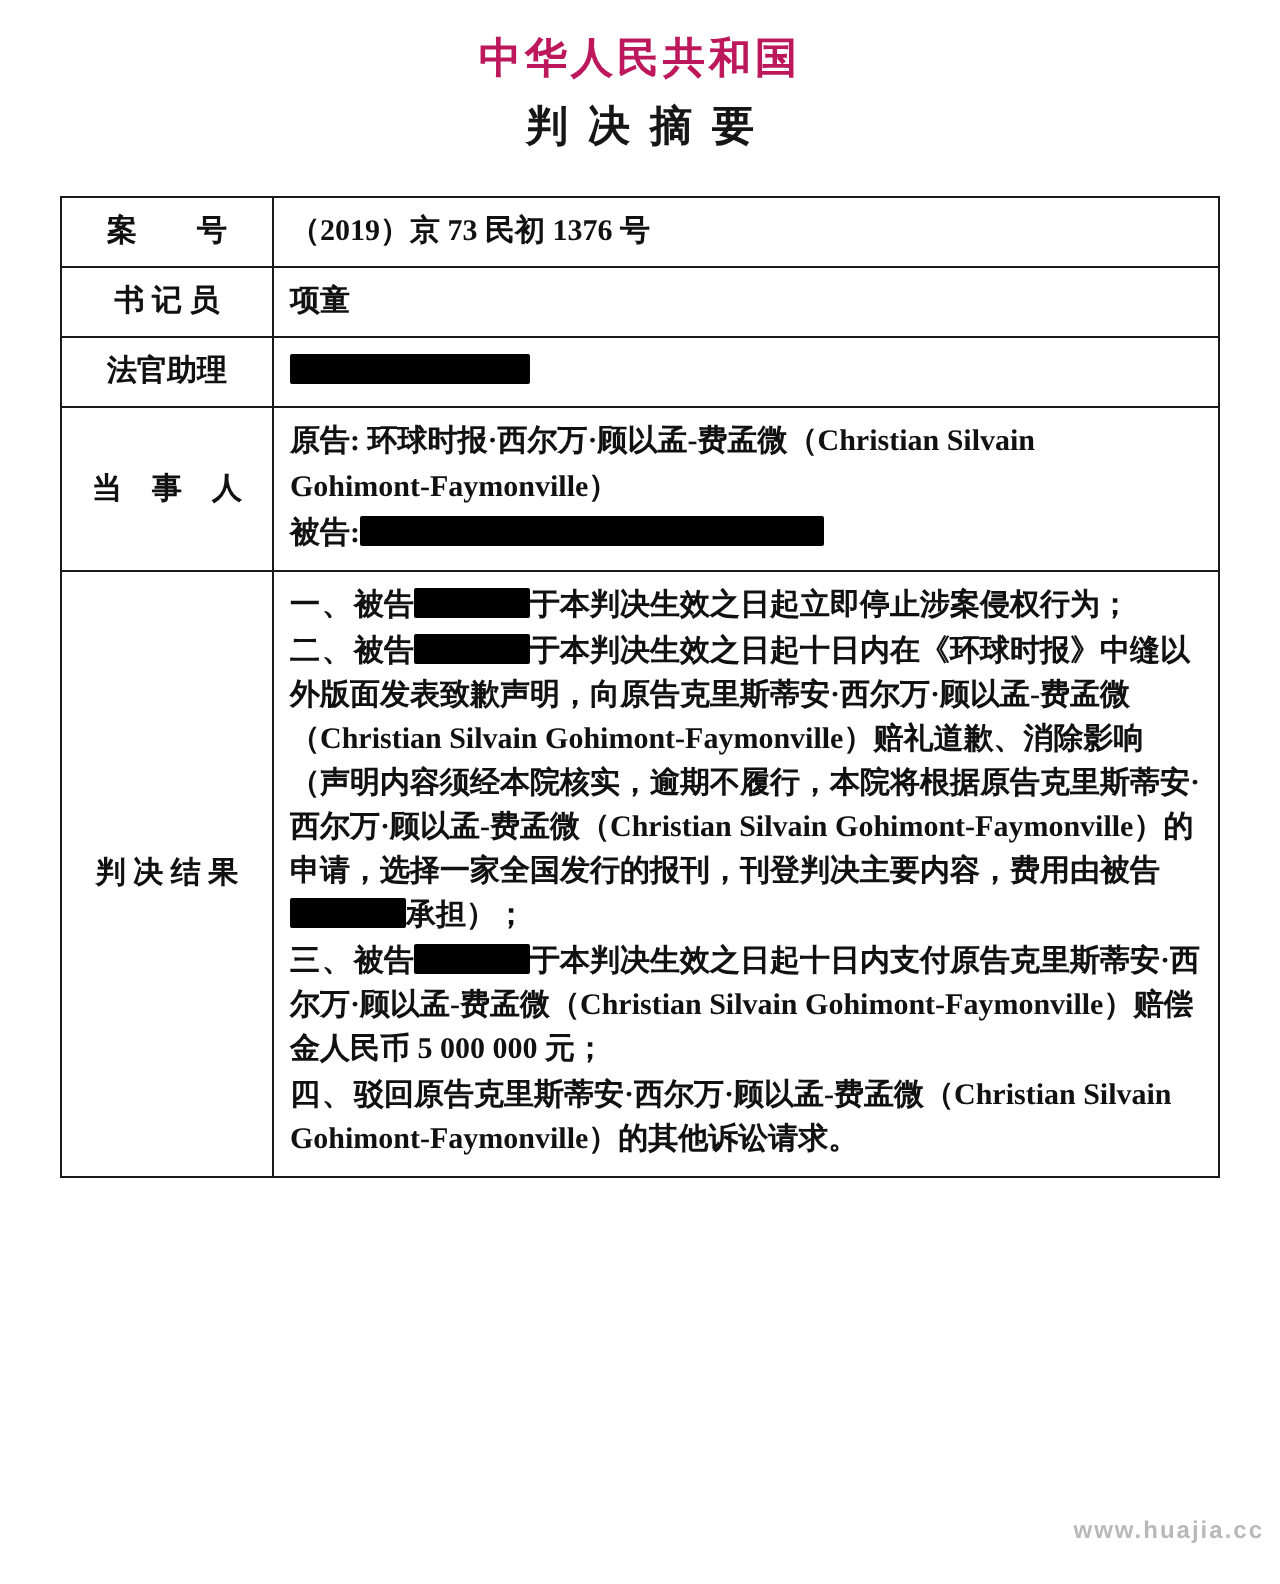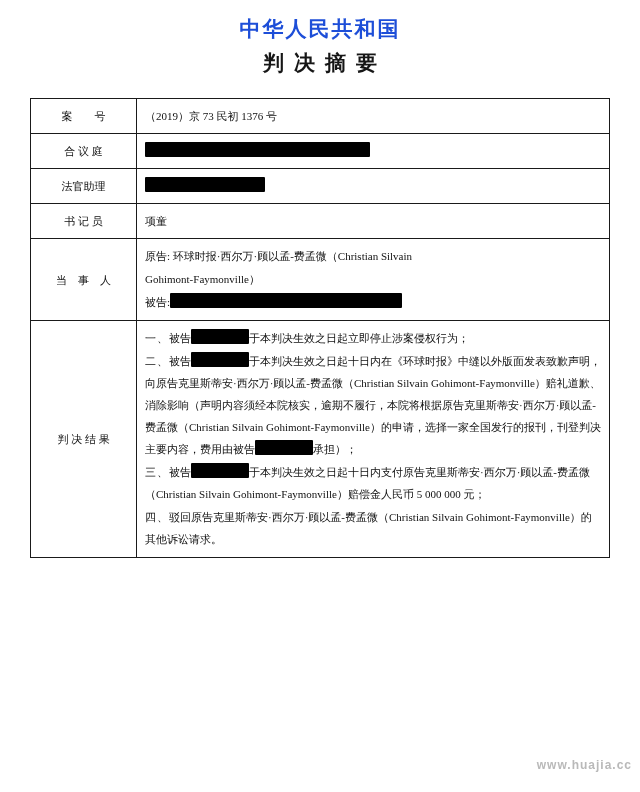--- a/index.html
+++ b/index.html
@@ -24,43 +24,44 @@
   .header {
     text-align: center;
     padding-top: 14px;
   }
   .header .line1,
   .header .line2 {
     font-size: 21px;
     font-weight: bold;
     letter-spacing: 2px;
     line-height: 30px;
-    color: #1d4ed8;
+    color: #be185d;
   }
   .header .line3 {
     font-size: 21px;
     font-weight: bold;
     letter-spacing: 10px;
     line-height: 34px;
     margin-top: 2px;
     color: #161616;
     padding-left: 10px;
   }
   table.doc {
     border-collapse: collapse;
     width: 580px;
     margin: 18px auto 0 auto;
     table-layout: fixed;
   }
   table.doc td {
     border: 1px solid #1a1a1a;
     vertical-align: middle;
     padding: 6px 8px;
-    font-size: 11px;
+    font-size: 15px;
     line-height: 22px;
+    font-weight: bold;
   }
   td.label {
     width: 106px;
     text-align: center;
     vertical-align: middle;
     font-size: 14px;
     letter-spacing: 0px;
     white-space: nowrap;
   }
   td.value {
@@ -125,34 +126,28 @@
     <colgroup>
       <col style="width:106px">
       <col>
     </colgroup>
     <tbody>
       <tr>
         <td class="label">案　　号</td>
         <td class="value">（2019）京 73 民初 1376 号</td>
       </tr>
       <tr>
-        <td class="label">合 议 庭</td>
-        <td class="value">
-          <span class="redact r-xlong"></span>
-        </td>
+        <td class="label">书 记 员</td>
+        <td class="value">项童</td>
       </tr>
       <tr>
         <td class="label">法官助理</td>
         <td class="value">
           <span class="redact r-long"></span>
         </td>
-      </tr>
-      <tr>
-        <td class="label">书 记 员</td>
-        <td class="value">项童</td>
       </tr>
       <tr class="party-row">
         <td class="label">当　事　人</td>
         <td class="value">
           <span class="sub">原告: 环球时报·西尔万·顾以孟-费孟微（Christian Silvain</span>
           <span class="sub">Gohimont-Faymonville）</span>
           <span class="sub">
             <span>被告:</span><span class="redact r-party"></span>
           </span>
         </td>

